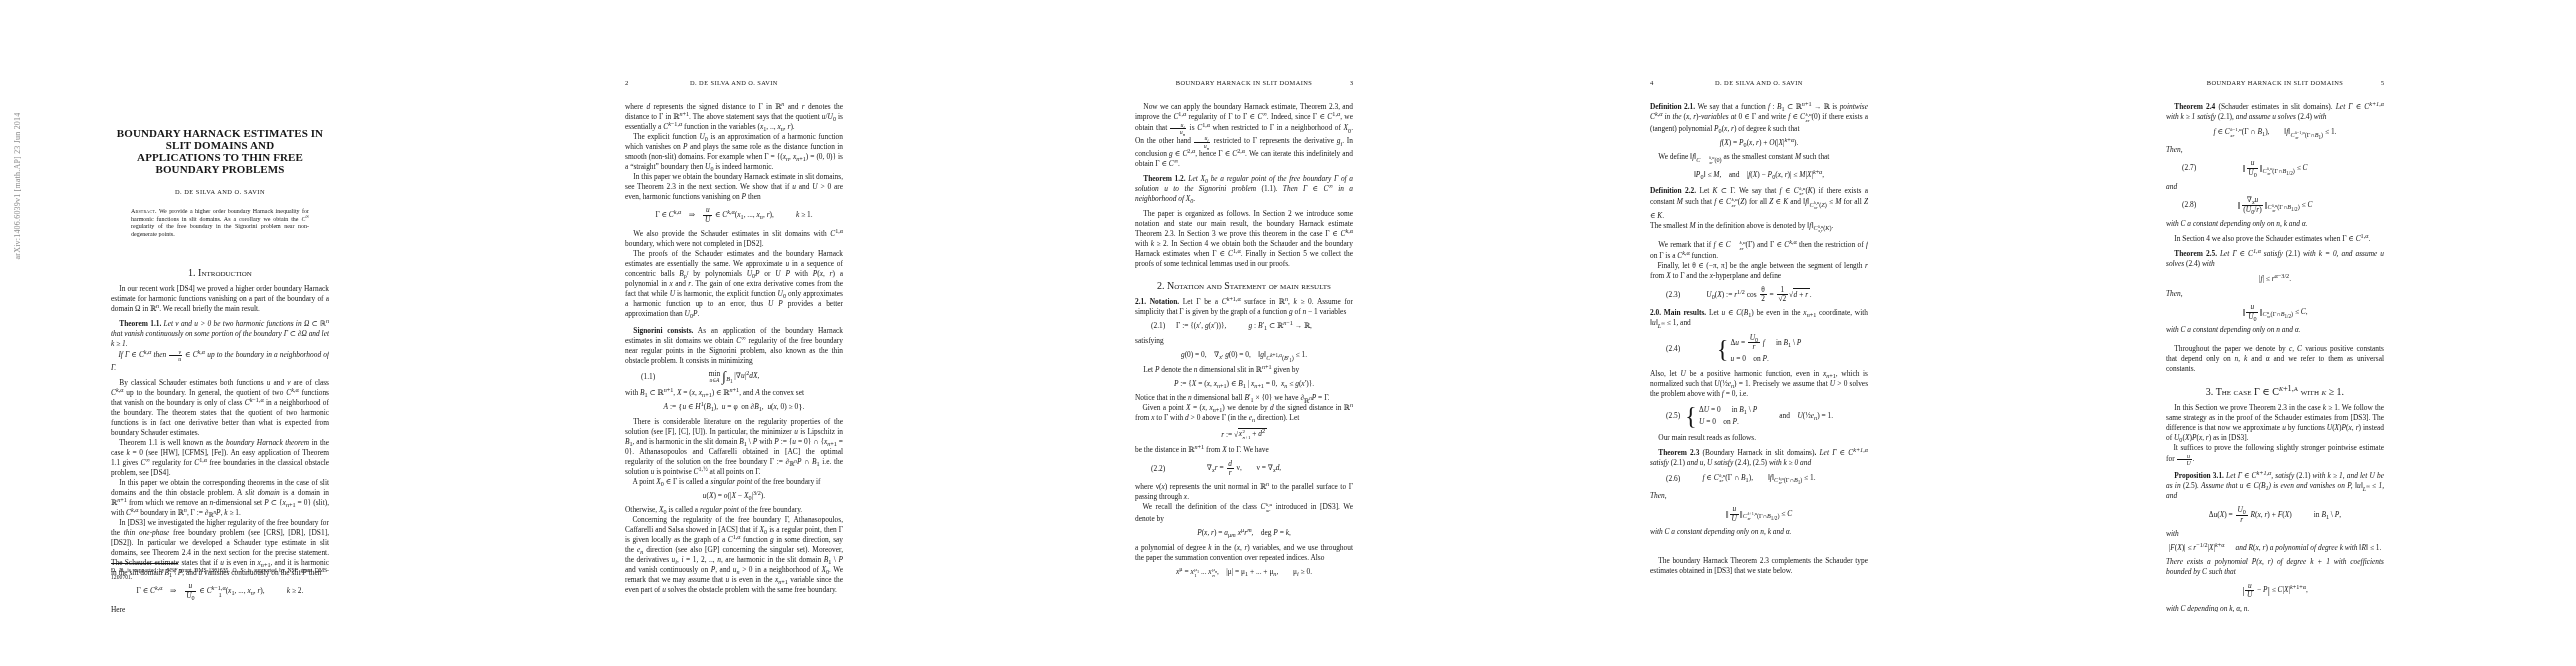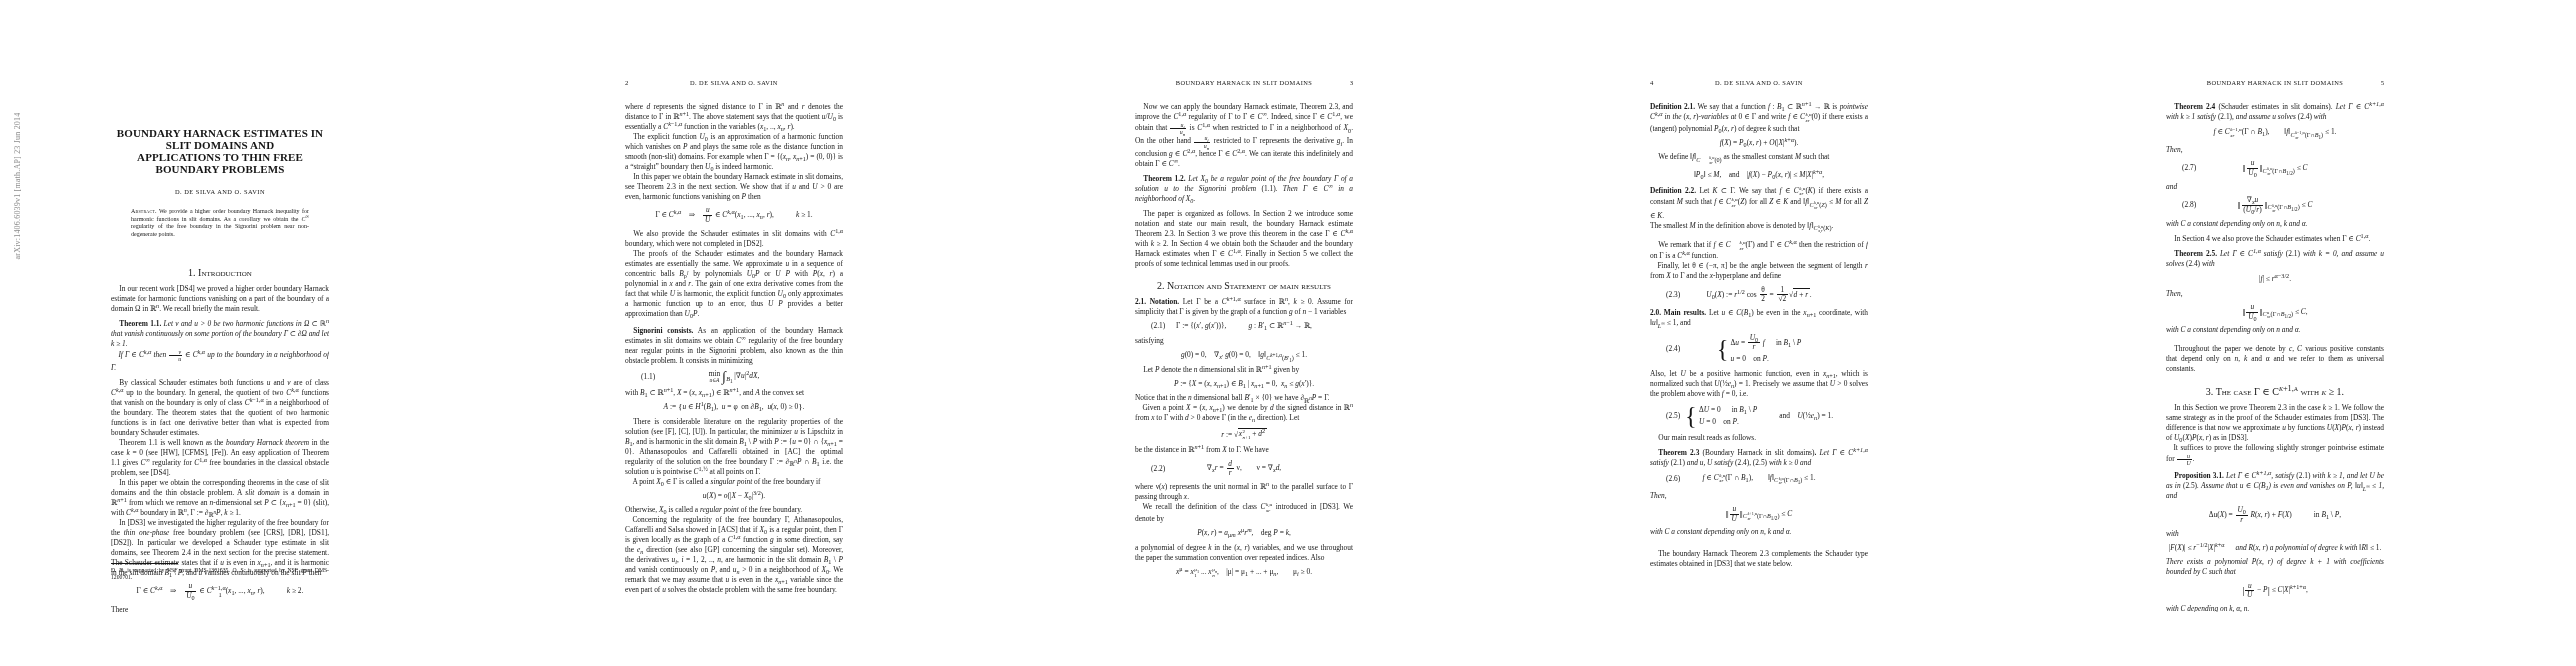--- a/index.html
+++ b/index.html
@@ -67,21 +67,21 @@
   <div class="authors">D. DE SILVA AND O. SAVIN</div>
   <div class="abs"><span class="abshead">Abstract.</span> We provide a higher order boundary Harnack inequality for harmonic functions in slit domains. As a corollary we obtain the <i>C</i><sup>∞</sup> regularity of the free boundary in the Signorini problem near non-degenerate points.</div>
   <div class="schead">1. Introduction</div>
   <div class="blk ind">In our recent work [DS4] we proved a higher order boundary Harnack estimate for harmonic functions vanishing on a part of the boundary of a domain Ω in ℝ<sup><i>n</i></sup>. We recall briefly the main result.</div>
   <div class="thmblk"><b class="rm">Theorem 1.1.</b> Let v and u &gt; 0 be two harmonic functions in Ω ⊂ ℝ<sup>n</sup> that vanish continuously on some portion of the boundary Γ ⊂ ∂Ω and let k ≥ 1.<br> If Γ ∈ C<sup>k,α</sup> then <span class="sfrac"><span class="n">v</span><span class="d">u</span></span> ∈ C<sup>k,α</sup> up to the boundary in a neighborhood of Γ.</div>
   <div class="blk ind">By classical Schauder estimates both functions <i>u</i> and <i>v</i> are of class <i>C</i><sup><i>k</i>,α</sup> up to the boundary. In general, the quotient of two <i>C</i><sup><i>k</i>,α</sup> functions that vanish on the boundary is only of class <i>C</i><sup><i>k</i>−1,α</sup> in a neighborhood of the boundary. The theorem states that the quotient of two harmonic functions is in fact one derivative better than what is expected from boundary Schauder estimates.</div>
   <div class="blk ind">Theorem 1.1 is well known as the <i>boundary Harnack theorem</i> in the case <i>k</i> = 0 (see [HW], [CFMS], [Fe]). An easy application of Theorem 1.1 gives <i>C</i><sup>∞</sup> regularity for <i>C</i><sup>1,α</sup> free boundaries in the classical obstacle problem, see [DS4].</div>
   <div class="blk ind">In this paper we obtain the corresponding theorems in the case of slit domains and the thin obstacle problem. A <i>slit domain</i> is a domain in ℝ<sup><i>n</i>+1</sup> from which we remove an <i>n</i>-dimensional set <i>P</i> ⊂ {<i>x</i><sub><i>n</i>+1</sub> = 0} (slit), with <i>C</i><sup><i>k</i>,α</sup> boundary in ℝ<sup><i>n</i></sup>, Γ := ∂<sub>ℝ<sup><i>n</i></sup></sub><i>P</i>, <i>k</i> ≥ 1.</div>
   <div class="blk ind">In [DS3] we investigated the higher regularity of the free boundary for the <i>thin one-phase</i> free boundary problem (see [CRS], [DR], [DS1], [DS2]). In particular we developed a Schauder type estimate in slit domains, see Theorem 2.4 in the next section for the precise statement. The Schauder estimate states that if <i>u</i> is even in <i>x</i><sub><i>n</i>+1</sub>, and it is harmonic in the slit domain <i>B</i><sub>1</sub> \ <i>P</i>, and <i>u</i> vanishes continuously on the slit <i>P</i> then</div>
   <div class="eq"><span>Γ ∈ <i>C</i><sup><i>k</i>,α</sup> ⇒ <span class="dfrac"><span class="n"><i>u</i></span><span class="d"><i>U</i><sub>0</sub></span></span> ∈ <i>C</i><sup><i>k</i>−1,α</sup>(<i>x</i><sub>1</sub>, ..., <i>x</i><sub><i>n</i></sub>, <i>r</i>),   <i>k</i> ≥ 2.</span></div>
-  <div class="blk">There</div>
+  <div class="blk">Here</div>
 
   <div class="fnblock">
     <div class="fnrule"></div>
     <span>D. D. is supported by NSF grant DMS-1301535.  O. S. is supported by NSF grant DMS-1200701.</span>
   </div>
   <div class="pagenob">1</div>
 </div>
 
 <div class="col" id="col2">
   <div class="pghead">
@@ -156,21 +156,21 @@
             <span>Δ<i>U</i> = 0  in <i>B</i><sub>1</sub> \ <i>P</i></span>
             <span><i>U</i> = 0  on <i>P</i>.</span>
           </span>
         </span>   and  <i>U</i>(½<i>e</i><sub><i>n</i></sub>) = 1.</span></div>
   <div class="blk ind">Our main result reads as follows.</div>
   <div class="thmblk"><b class="rm">Theorem 2.3</b> <span class="rm">(Boundary Harnack in slit domains)<b>.</b></span> Let Γ ∈ C<sup>k+1,α</sup> satisfy <span class="rm">(2.1)</span> and u, U satisfy <span class="rm">(2.4), (2.5)</span> with k ≥ 0 and</div>
   <div class="eq"><span class="eqno">(2.6)</span><span><i>f</i> ∈ <i>C</i><span class="ss"><span><i>k</i>,α</span><span><i>xr</i></span></span>(Γ ∩ <i>B</i><sub>1</sub>),  ‖<i>f</i>‖<sub><i>C</i><span class="ss"><span><i>k</i>,α</span><span><i>xr</i></span></span>(Γ∩<i>B</i><sub>1</sub>)</sub> ≤ 1.</span></div>
   <div class="blk it">Then,</div>
   <div class="eq"><span><span class="nrm">‖</span><span class="dfrac"><span class="n"><i>u</i></span><span class="d"><i>U</i></span></span><span class="nrm">‖</span><sub><i>C</i><span class="ss"><span><i>k</i>+1,α</span><span><i>xr</i></span></span>(Γ∩<i>B</i><sub>1/2</sub>)</sub> ≤ <i>C</i></span></div>
   <div class="blk it">with C a constant depending only on n, k and α.</div>
-  <div class="blk ind" style="margin-top:12px">The boundary Harnack Theorem 2.3 complements the Schauder type estimates obtained in [DS3] that we state below.</div>
+  <div class="blk ind" style="margin-top:19px">The boundary Harnack Theorem 2.3 complements the Schauder type estimates obtained in [DS3] that we state below.</div>
 </div>
 
 <div class="col" id="col5">
   <div class="pghead">
     <span>BOUNDARY HARNACK IN SLIT DOMAINS</span>
     <span class="pno right">5</span>
   </div>
   <div class="thmblk" style="margin-top:0"><b class="rm">Theorem 2.4</b> <span class="rm">(Schauder estimates in slit domains).</span> Let Γ ∈ C<sup>k+1,α</sup> with k ≥ 1 satisfy <span class="rm">(2.1)</span>, and assume u solves <span class="rm">(2.4)</span> with</div>
   <div class="eq"><span><i>f</i> ∈ <i>C</i><span class="ss"><span><i>k</i>−1,α</span><span><i>xr</i></span></span>(Γ ∩ <i>B</i><sub>1</sub>),  ‖<i>f</i>‖<sub><i>C</i><span class="ss"><span><i>k</i>−1,α</span><span><i>xr</i></span></span>(Γ∩<i>B</i><sub>1</sub>)</sub> ≤ 1.</span></div>
   <div class="blk it">Then,</div>

